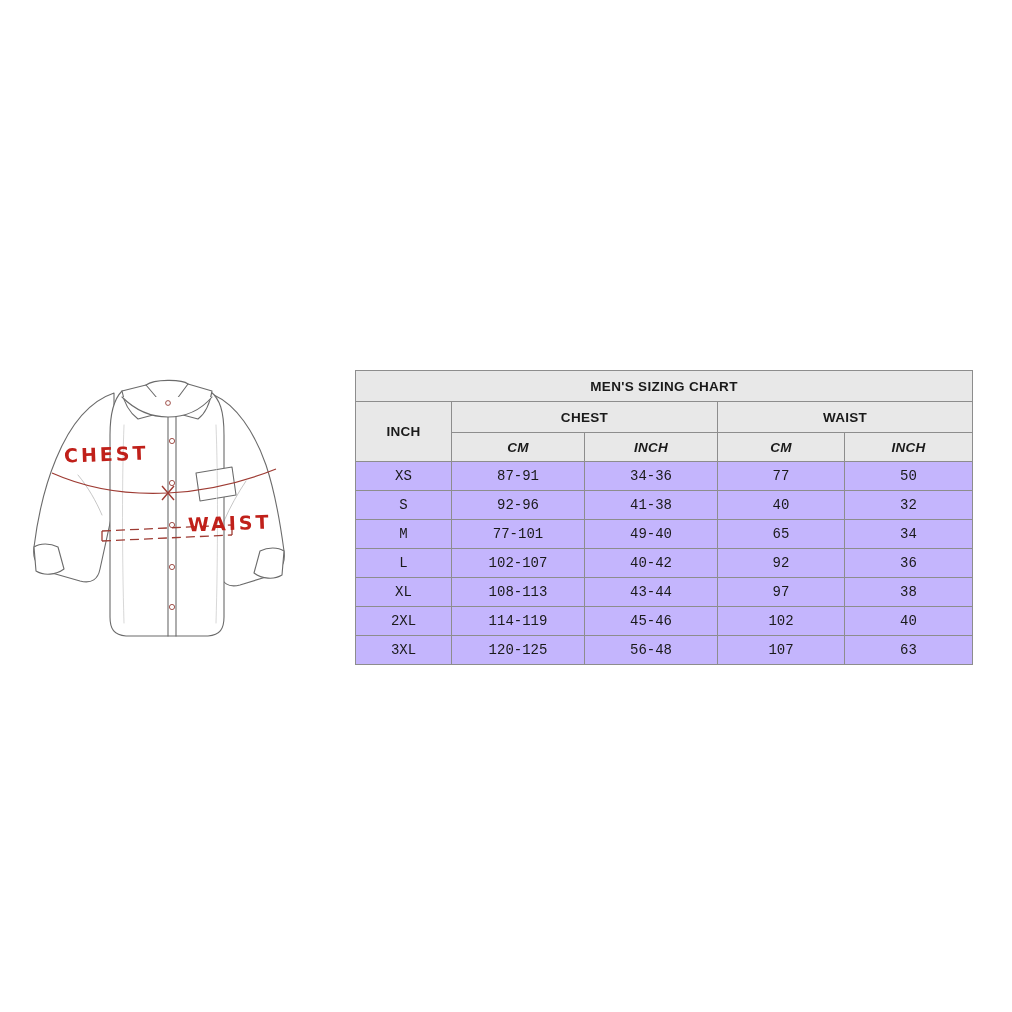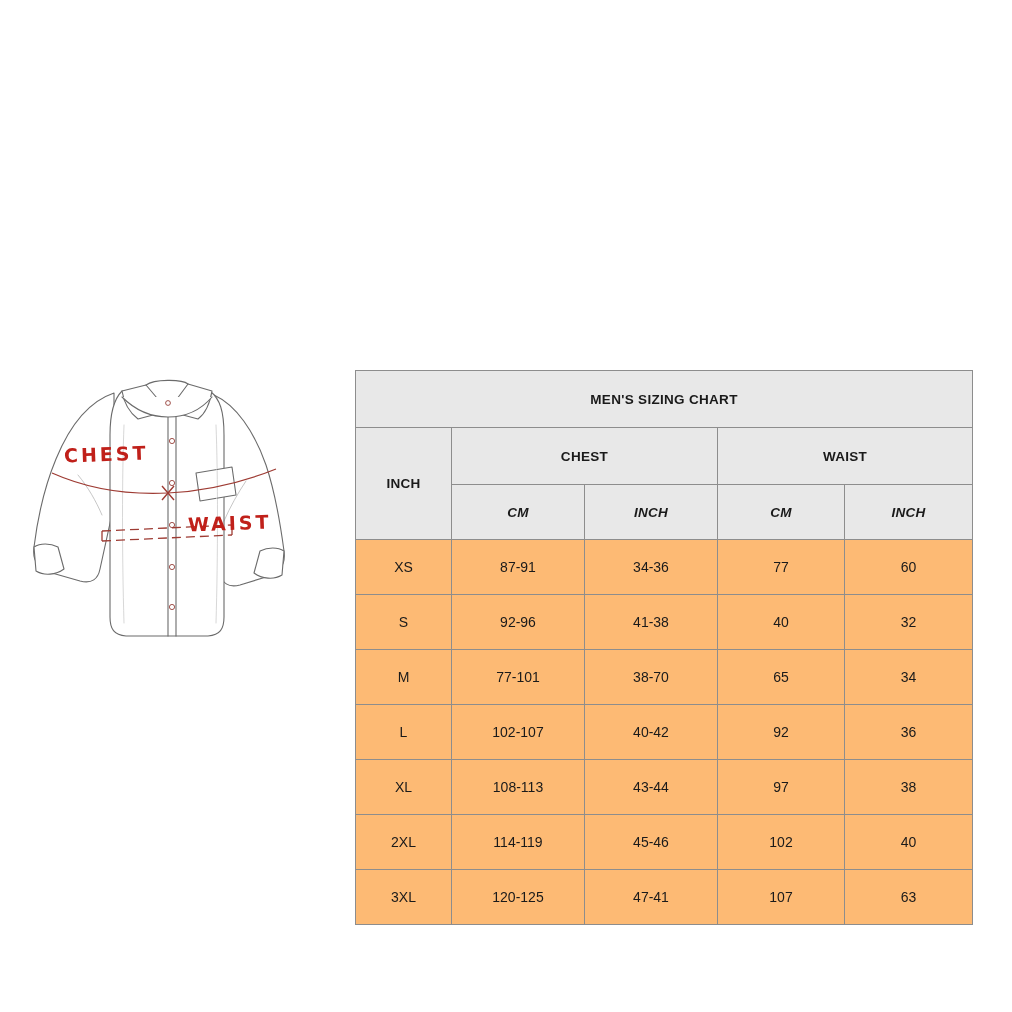--- a/index.html
+++ b/index.html
@@ -61,38 +61,39 @@
     background: #ffffff;
   }
   table.sizing th,
   table.sizing td {
     border: 1px solid #8d8d8d;
     font-size: 13.5px;
     color: #1a1a1a;
     text-align: center;
     vertical-align: middle;
     font-weight: normal;
-    padding: 13px;
+    padding: 0;
     height: 28px;
   }
   table.sizing thead th {
     background: #e8e8e8;
     font-weight: bold;
     letter-spacing: .3px;
   }
   tr.title-row th {
     height: 30px;
     font-size: 13.5px;
   }
   tr.group-row th { height: 30px; }
   tr.unit-row th { height: 28px; font-style: italic; }
   table.sizing tbody td {
-    background: #fdba74;
+    background: #c4b5fd;
     height: 28px;
     font-size: 14px;
+    font-family: Liberation Mono, monospace;
   }
   td.size-cell { font-weight: normal; }
   
   col.c-size  { width: 96px; }
   col.c-ccm   { width: 133px; }
   col.c-cin   { width: 133px; }
   col.c-wcm   { width: 127px; }
   col.c-win   { width: 128px; }
 </style>
 </head>
@@ -181,33 +182,33 @@
           <th>CM</th>
           <th>INCH</th>
         </tr>
       </thead>
       <tbody>
         <tr>
           <td class="size-cell">XS</td>
           <td>87-91</td>
           <td>34-36</td>
           <td>77</td>
-          <td>60</td>
+          <td>50</td>
         </tr>
         <tr>
           <td class="size-cell">S</td>
           <td>92-96</td>
           <td>41-38</td>
           <td>40</td>
           <td>32</td>
         </tr>
         <tr>
           <td class="size-cell">M</td>
           <td>77-101</td>
-          <td>38-70</td>
+          <td>49-40</td>
           <td>65</td>
           <td>34</td>
         </tr>
         <tr>
           <td class="size-cell">L</td>
           <td>102-107</td>
           <td>40-42</td>
           <td>92</td>
           <td>36</td>
         </tr>
@@ -221,21 +222,21 @@
         <tr>
           <td class="size-cell">2XL</td>
           <td>114-119</td>
           <td>45-46</td>
           <td>102</td>
           <td>40</td>
         </tr>
         <tr>
           <td class="size-cell">3XL</td>
           <td>120-125</td>
-          <td>47-41</td>
+          <td>56-48</td>
           <td>107</td>
           <td>63</td>
         </tr>
       </tbody>
     </table>
   </div>
 
 </div>
 
 </body></html>

